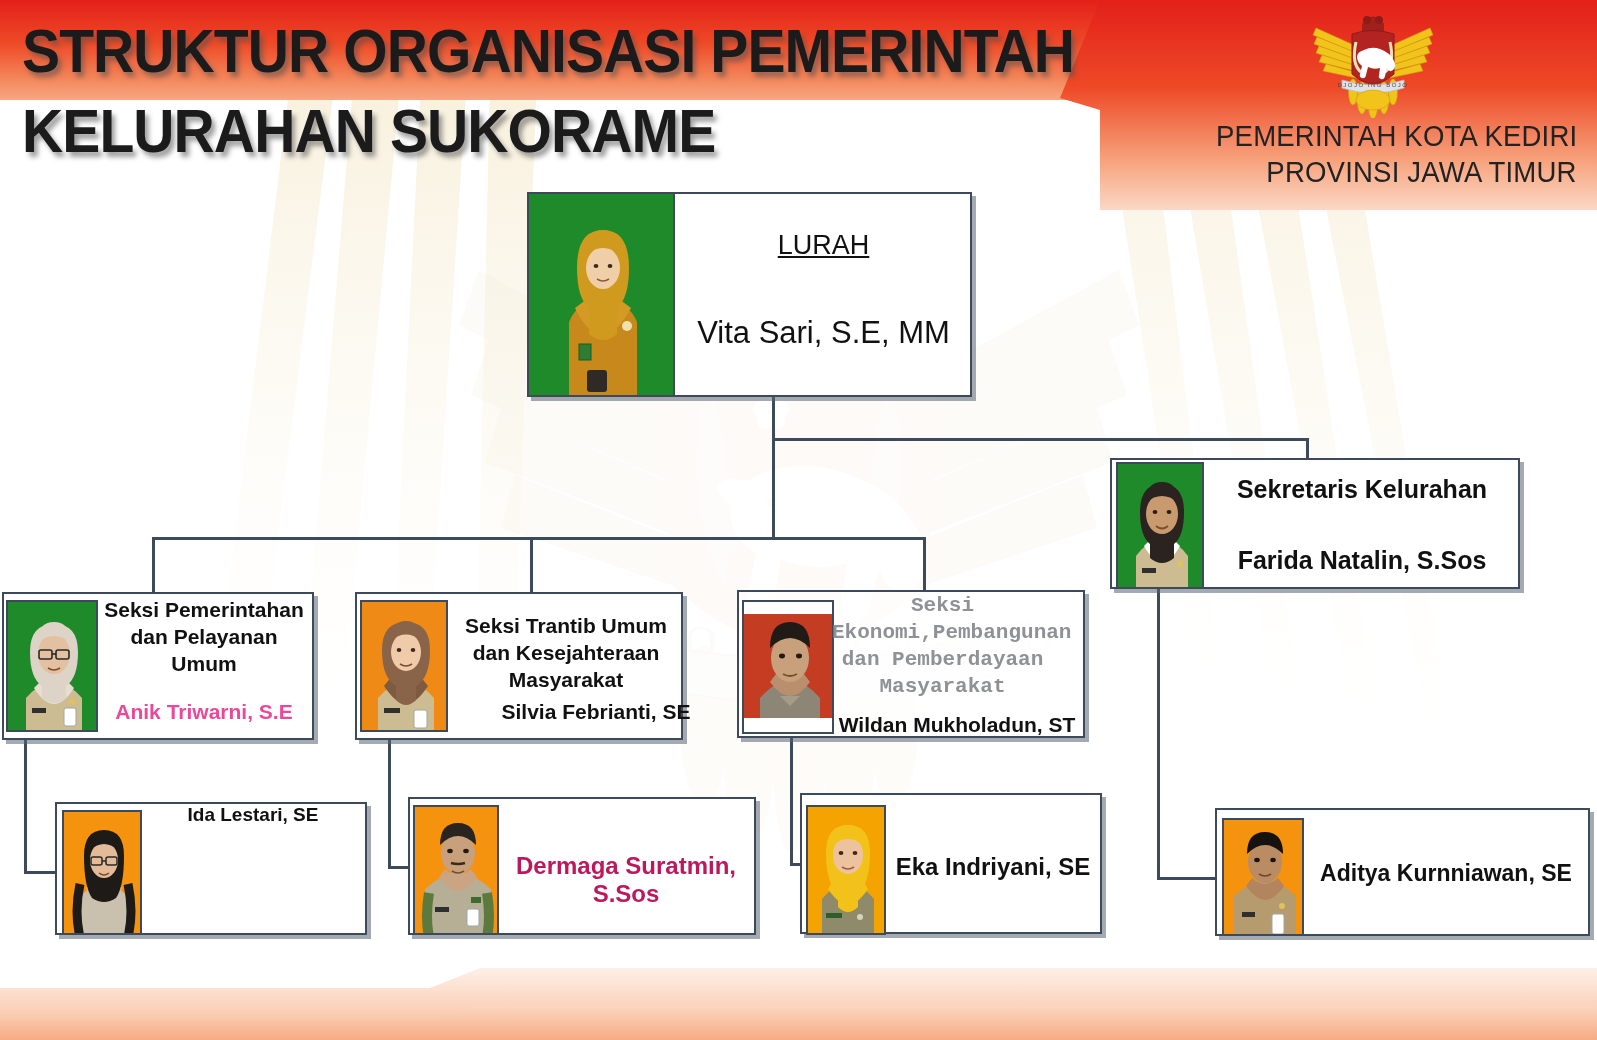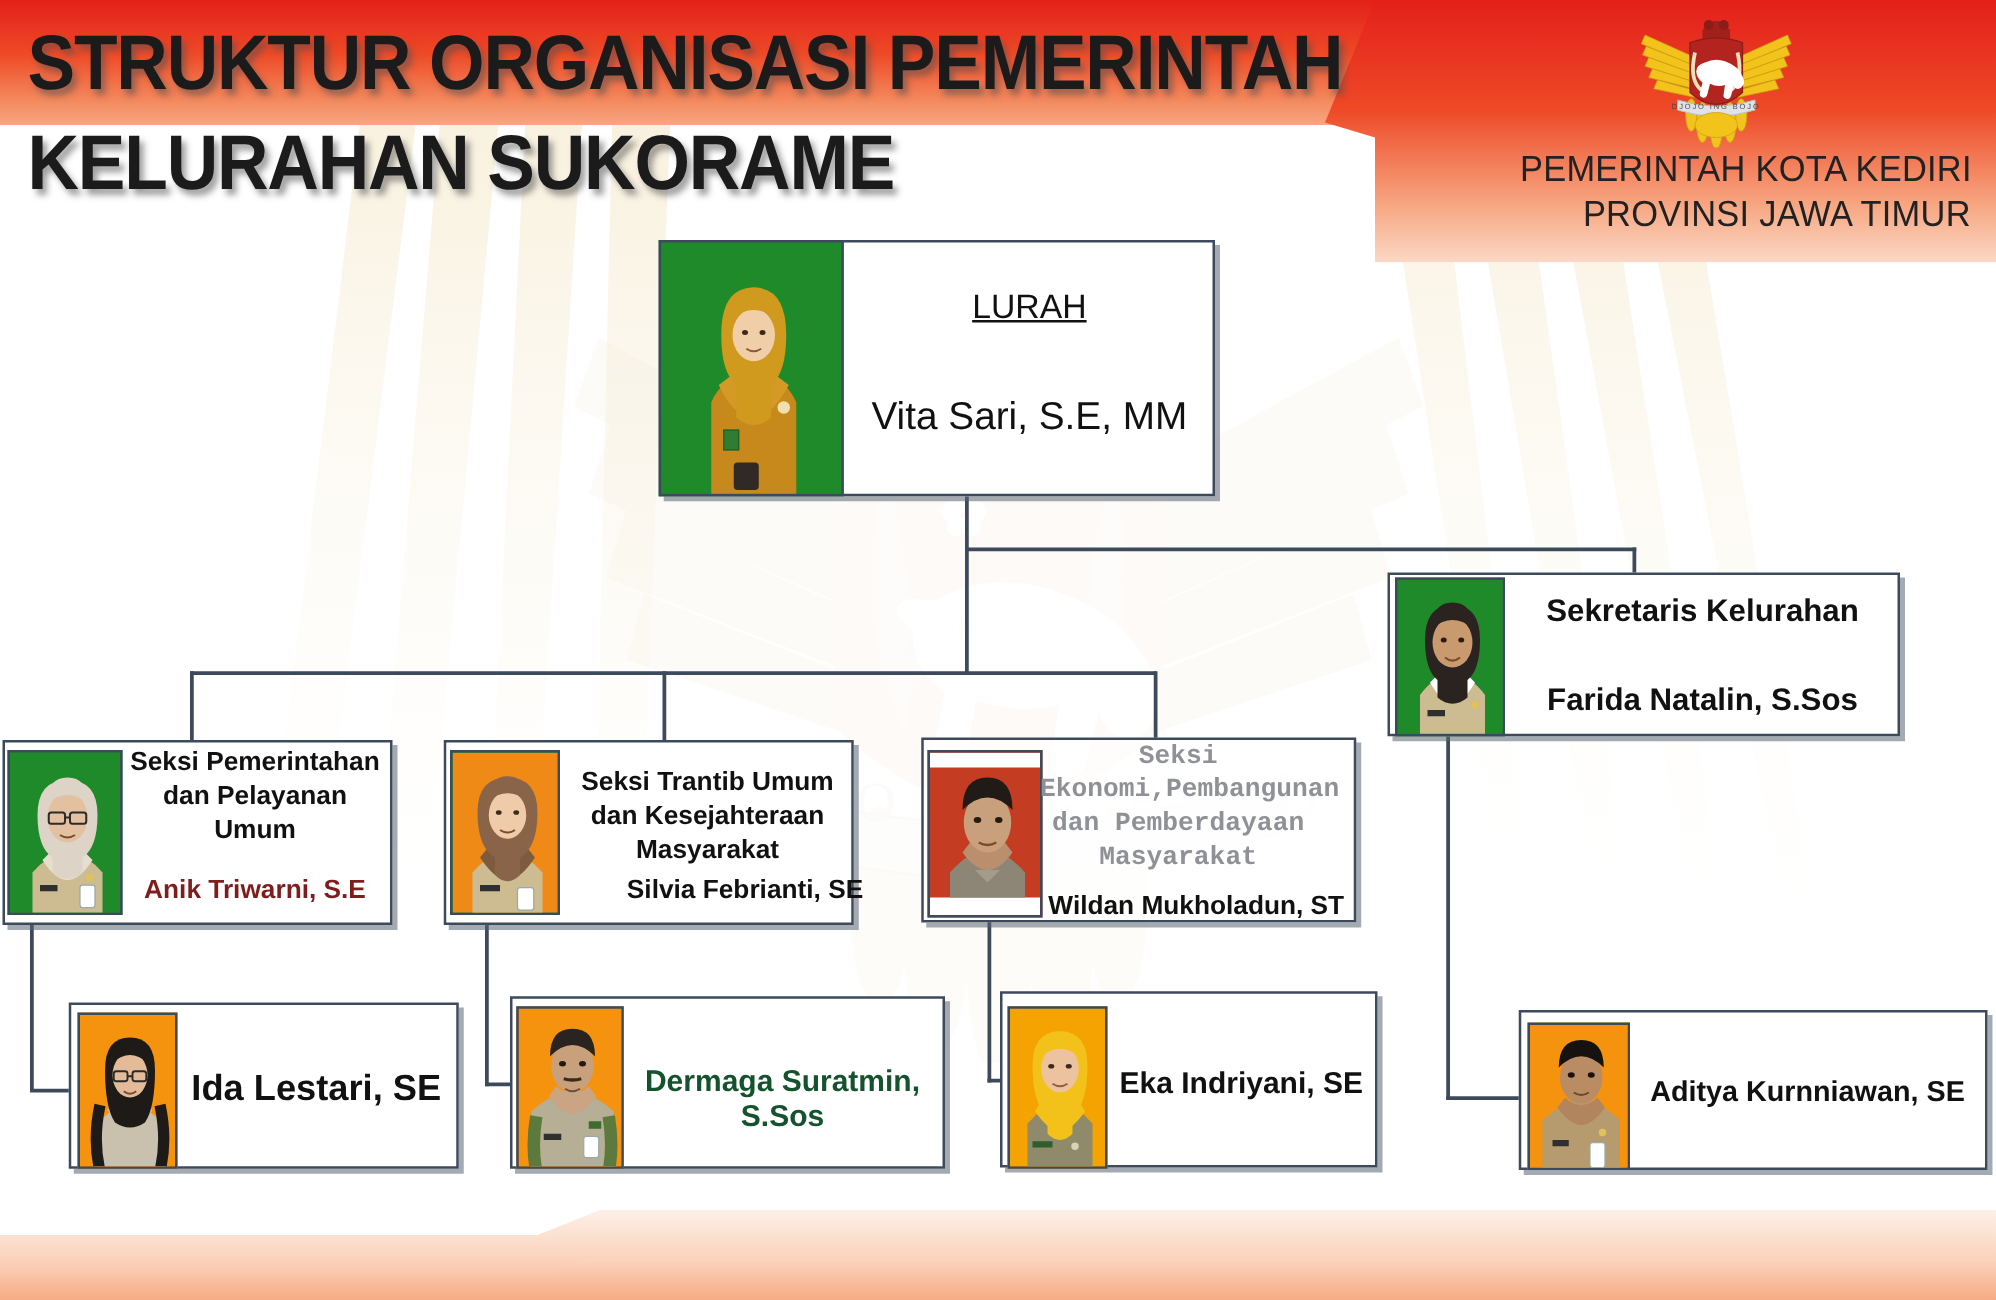--- a/index.html
+++ b/index.html
@@ -87,46 +87,46 @@
     font-size:25px;font-weight:bold;color:#111;}
   .sek-name{position:absolute;left:1212px;top:546px;width:300px;text-align:center;
     font-size:25px;font-weight:bold;color:#111;}
 
   
   #n-s1{left:2px;top:592px;width:312px;height:148px;}
   #ph-s1{left:6px;top:600px;width:92px;height:132px;}
   .s1-title{position:absolute;left:96px;top:596px;width:216px;text-align:center;
     font-size:21px;font-weight:bold;line-height:27px;color:#111;}
   .s1-name{position:absolute;left:96px;top:700px;width:216px;text-align:center;
-    font-size:21px;font-weight:bold;color:#7f1d1d;}
+    font-size:21px;font-weight:bold;color:#ec4899;}
 
   #n-s2{left:355px;top:592px;width:328px;height:148px;}
   #ph-s2{left:360px;top:600px;width:88px;height:132px;}
   .s2-title{position:absolute;left:446px;top:596px;width:240px;text-align:center;
     font-size:21px;font-weight:bold;line-height:27px;color:#111;margin-top:16px;}
   .s2-name{position:absolute;left:446px;top:700px;width:240px;text-align:center;
     font-size:21px;font-weight:bold;color:#111;padding-left:30px;}
 
   #n-s3{left:737px;top:590px;width:348px;height:148px;}
   #ph-s3{left:742px;top:600px;width:92px;height:134px;background:#c43c22;}
   .s3-title{position:absolute;left:832px;top:592px;width:221px;text-align:center;
     font-size:21px;font-weight:bold;line-height:27px;color:#8f9196;font-family:Liberation Mono, monospace;}
   .s3-name{position:absolute;left:832px;top:713px;width:250px;text-align:center;
     font-size:21px;font-weight:bold;color:#111;}
 
   
   #n-st1{left:55px;top:802px;width:312px;height:133px;}
   #ph-st1{left:62px;top:810px;width:80px;height:125px;background:#f59412;}
-  .st1-name{position:absolute;left:142px;top:855px;width:222px;text-align:center;
-    font-size:29px;font-weight:bold;color:#111;}
+  .st1-name{position:absolute;left:142px;top:804px;width:222px;text-align:center;
+    font-size:19px;font-weight:bold;color:#111;}
 
   #n-st2{left:408px;top:797px;width:348px;height:138px;}
   #ph-st2{left:413px;top:805px;width:86px;height:130px;background:#f59412;}
   .st2-name{position:absolute;left:500px;top:852px;width:252px;text-align:center;
-    font-size:24px;font-weight:bold;color:#14532d;}
+    font-size:24px;font-weight:bold;color:#be185d;}
 
   #n-st3{left:800px;top:793px;width:302px;height:141px;}
   #ph-st3{left:806px;top:805px;width:80px;height:130px;background:#f5a300;}
   .st3-name{position:absolute;left:886px;top:853px;width:214px;text-align:center;
     font-size:24px;font-weight:bold;color:#111;}
 
   #n-st4{left:1215px;top:808px;width:375px;height:128px;}
   #ph-st4{left:1222px;top:818px;width:82px;height:118px;background:#f59412;}
   .st4-name{position:absolute;left:1304px;top:860px;width:284px;text-align:center;
     font-size:23px;font-weight:bold;color:#111;}

